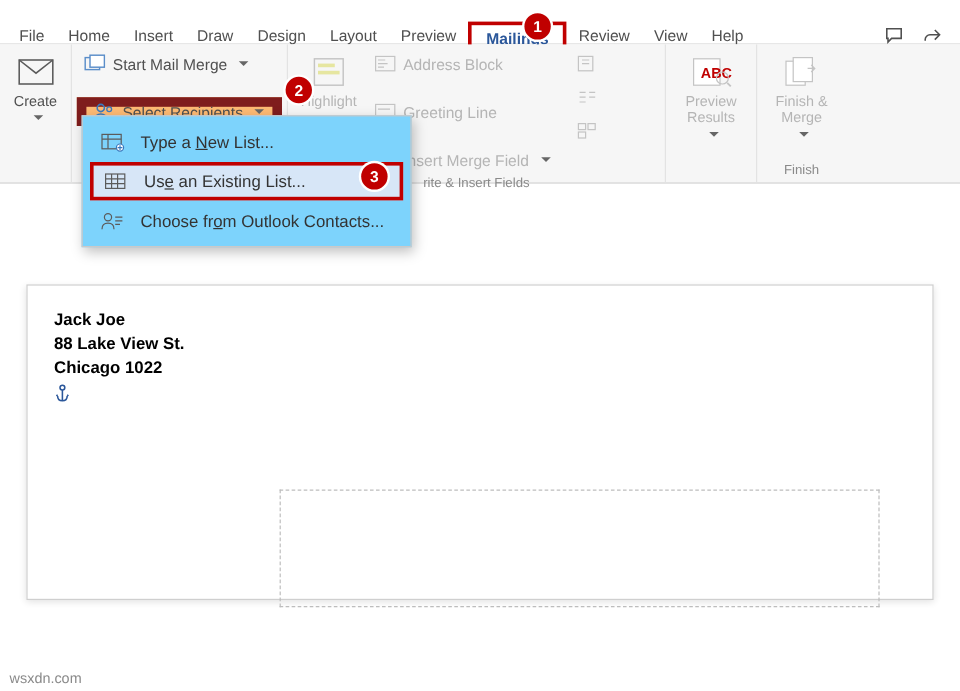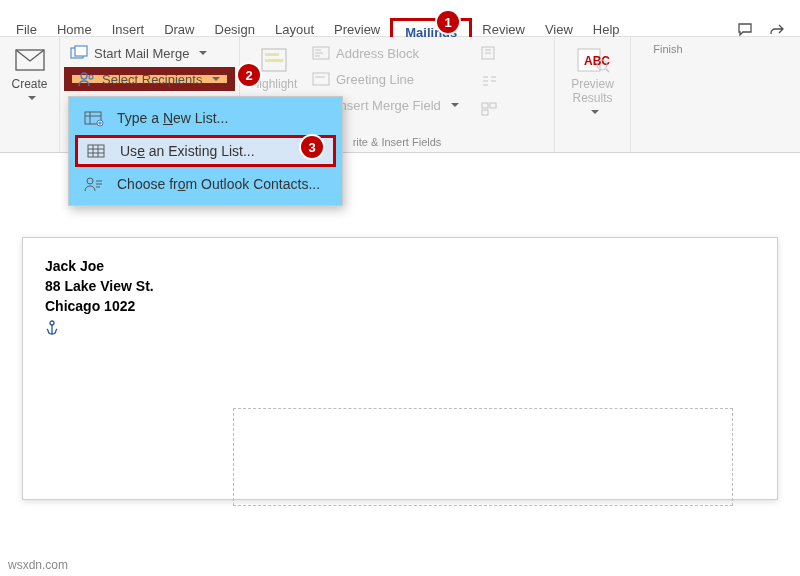--- a/index.html
+++ b/index.html
@@ -103,21 +103,21 @@
     line-height: 14px;
   }
   .big-btn .icon {
     height: 34px;
     display: flex; align-items: center; justify-content: center;
     color: #5b5b5b;
   }
   .big-btn.disabled, .small-btn.disabled { color: #b5b5b5; }
   .big-btn.disabled .icon, .small-btn.disabled .icon svg { color: #c4c4c4; }
   .col {
-    display: flex; flex-direction: column; gap: 2px;
+    display: flex; flex-direction: column; gap: 16px;
   }
   .small-btn {
     display: flex; align-items: center; gap: 6px;
     padding: 2px 6px;
     height: 24px;
     cursor: pointer;
     font-size: 13px;
     color: #505050;
     white-space: nowrap;
   }
@@ -396,20 +396,34 @@
         </span>
         <span style="white-space:pre-line">Preview
 Results</span>
         <span class="caret"></span>
       </div>
     </div>
     <div class="group-label"></div>
   </div>
 
   <div class="group" style="width:74px;border-right:none">
+    <div class="group-body">
+      <div class="big-btn disabled" style="width:66px">
+        <span class="icon">
+          <svg width="30" height="26" viewBox="0 0 30 26">
+              <rect x="2" y="4" width="16" height="20" fill="#fff" stroke="currentColor"></rect>
+              <rect x="8" y="1" width="16" height="20" fill="#fff" stroke="currentColor"></rect>
+              <path d="M20 10l6 0M23 7l3 3-3 3" stroke="currentColor" fill="none"></path>
+            </svg>
+        </span>
+        <span style="white-space:pre-line">Finish &amp;
+Merge</span>
+        <span class="caret"></span>
+      </div>
+    </div>
     <div class="group-label">Finish</div>
   </div>
 </div>
 
 <div class="badge" style="left:437px; top:11px">1</div>
 <div class="badge" style="left:238px; top:64px">2</div>
 <div class="badge" style="left:301px; top:136px">3</div>
 
 <div class="dropdown">
   <div class="menu-item">

